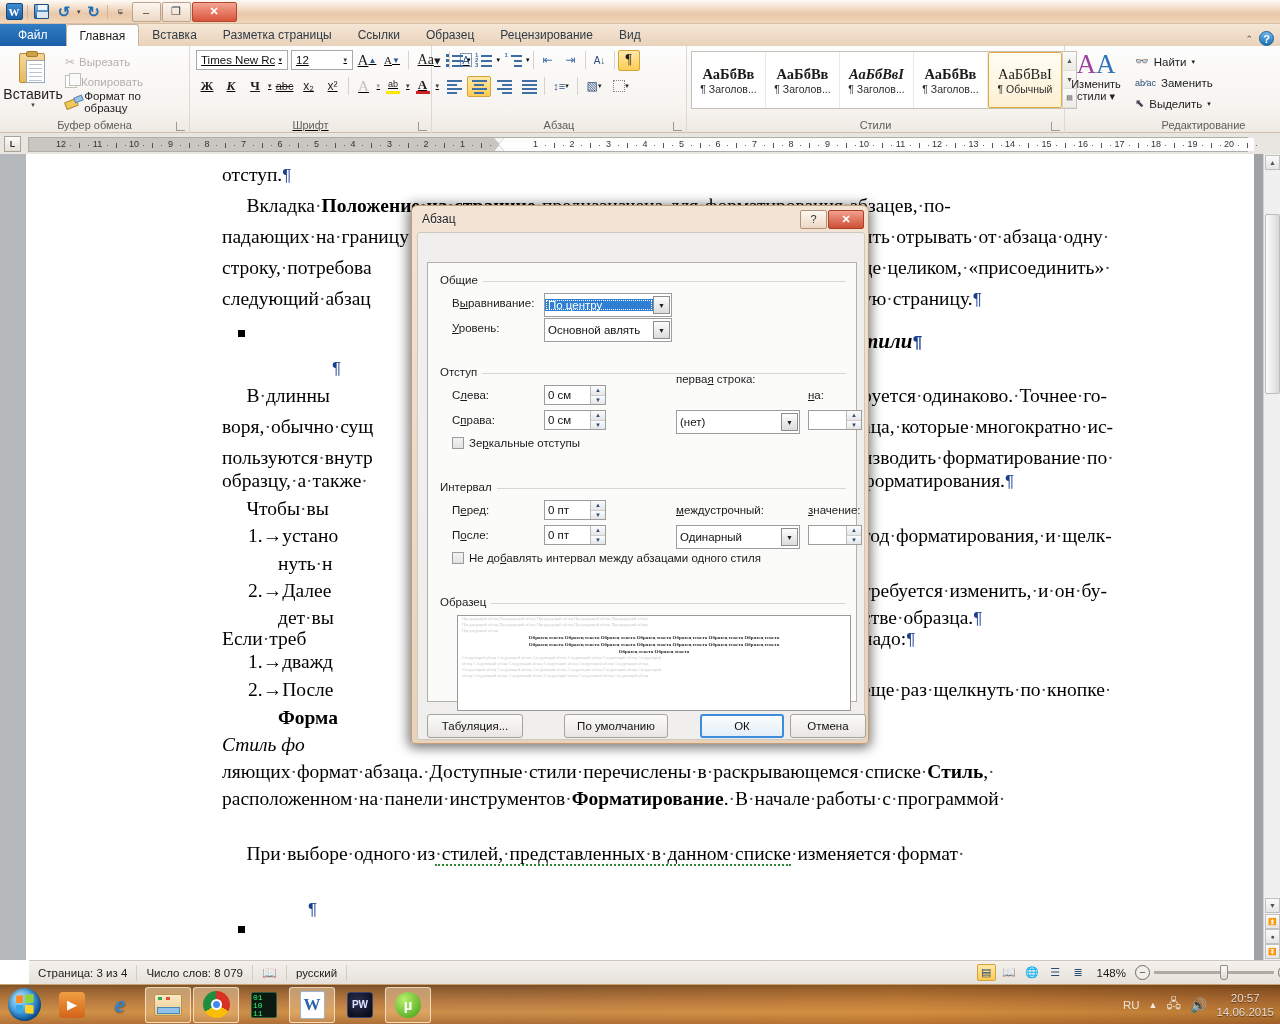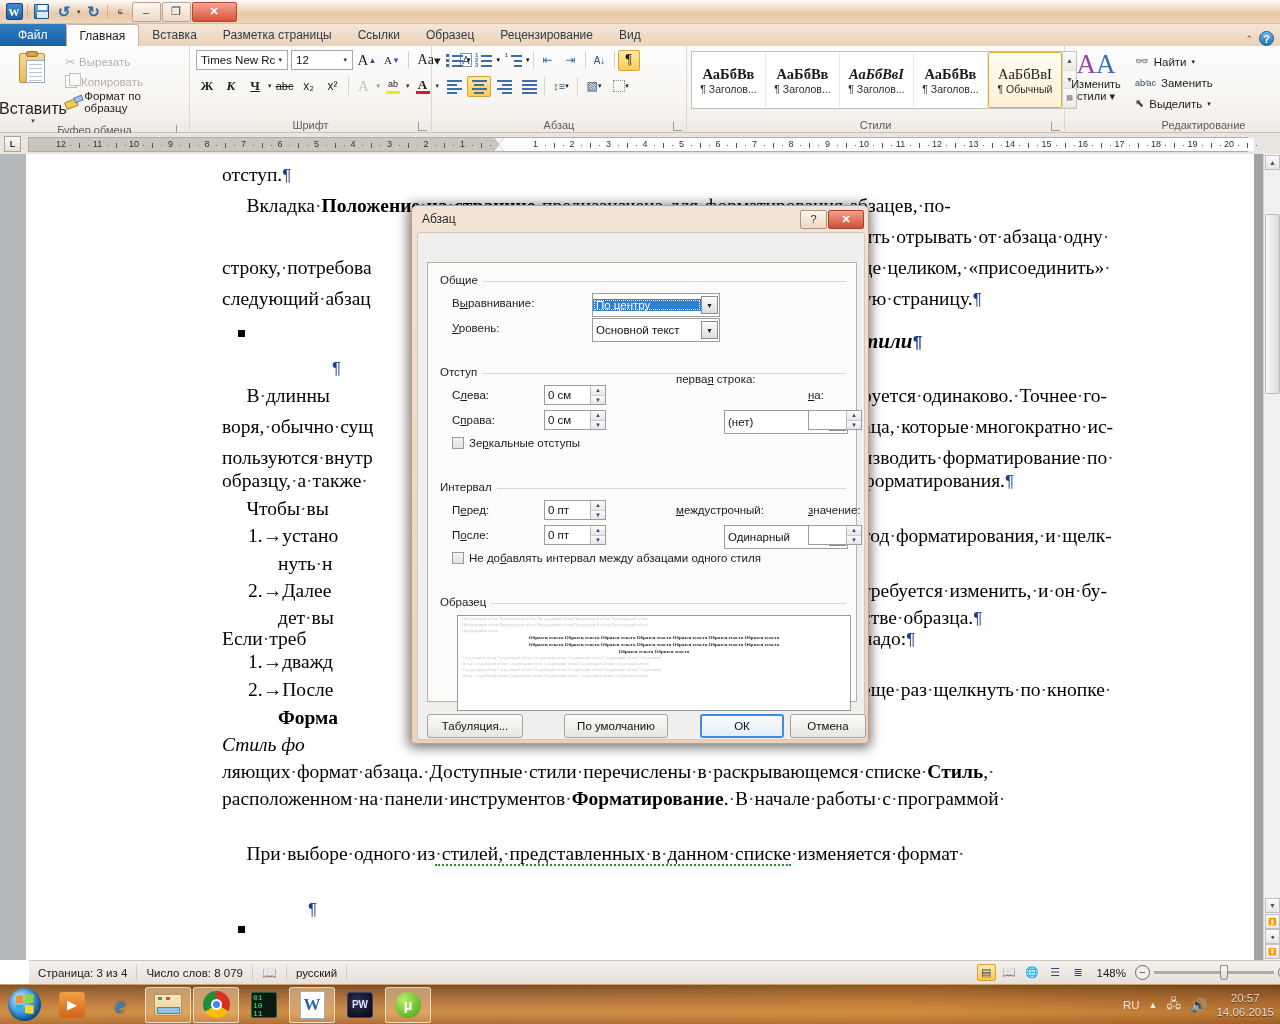--- a/index.html
+++ b/index.html
@@ -88,21 +88,21 @@
   
   .paste-col{ width:58px; display:flex; flex-direction:column; align-items:center; padding-top:2px;}
   .clip-icon{width:32px;height:34px;position:relative;}
   .clip-icon .board{position:absolute;left:2px;top:2px;width:26px;height:30px;
     background:linear-gradient(#f6d79a,#e8b95f);border:1px solid #b98c33;border-radius:2px;}
   .clip-icon .clipt{position:absolute;left:9px;top:0px;width:12px;height:6px;background:#cfa24a;
     border:1px solid #9c7a2e;border-radius:2px;}
   .clip-icon .page{position:absolute;left:9px;top:9px;width:19px;height:23px;background:#fff;
     border:1px solid #9aa8b5;}
   .clip-icon .page i{display:block;height:1px;background:#b9c6d2;margin:3px 2px;}
-  .paste-lbl{font-size:16px;color:#222;margin-top:15px;}
+  .paste-lbl{font-size:14px;color:#222;margin-top:1px;}
   .mini-caret{font-size:7px;color:#444;line-height:6px;}
   .clip-rows{ display:flex; flex-direction:column; gap:1px; padding-top:3px;}
   .crow{ display:flex; align-items:center; gap:4px; height:19px; padding:0 3px;}
   .crow span.t{ font-size:11.5px; color:#b4b0ab;}
   .crow span.t.on{ color:#1e1e1e;}
   .scis{font-size:12px;color:#b9b5b0;}
   .copyic{width:12px;height:13px;border:1px solid #c3bfb9;background:#fff;position:relative;}
   .copyic:after{content:"";position:absolute;left:3px;top:-3px;width:10px;height:11px;border:1px solid #c3bfb9;background:#fafafa;}
   .brushic{width:16px;height:14px;position:relative;}
   .brushic:before{content:"";position:absolute;left:0;top:5px;width:11px;height:6px;
@@ -226,21 +226,21 @@
   .dtab.act{background:#fbfbfa;height:23px;border-color:#aaa59e;}
   .tabpane{position:absolute;left:9px;top:29px;width:430px;height:440px;background:#fbfbfa;
      border:1px solid #b5b0a9;}
 
   .fsgroup{position:absolute;}
   .fstitle{font-size:11.5px;color:#1b1b1b;background:#fbfbfa;padding-right:5px;position:absolute;left:0;top:-7px;}
   .fsline{position:absolute;left:0;right:0;top:0;border-top:1px solid #d9d6d2;}
   .lbl{position:absolute;font-size:11.5px;color:#1b1b1b;white-space:nowrap;}
   .lbl u{text-decoration:underline;}
 
-  .dcombo{position:absolute;height:24px;border:1px solid #9d9d9d;background:#fff;display:flex;align-items:center;margin-left:48px;}
+  .dcombo{position:absolute;height:24px;border:1px solid #9d9d9d;background:#fff;display:flex;align-items:center;}
   .dcombo .val{flex:1;padding:0 3px;font-size:11.5px;color:#111;white-space:nowrap;overflow:hidden;}
   .dcombo.sel .val{background:#2f7fd4;color:#fff;outline:1px dotted #fff;outline-offset:-2px;}
   .dcombo .db{width:17px;height:18px;margin:0 1px 0 0;border:1px solid #8d8d8d;
      background:linear-gradient(#fdfdfd,#dcdcdc);display:flex;align-items:center;justify-content:center;font-size:7px;color:#222;}
 
   .spin{position:absolute;height:20px;border:1px solid #9d9d9d;background:#fff;display:flex;align-items:center;}
   .spin .val{flex:1;padding:0 3px;font-size:11.5px;color:#111;}
   .spin .ar{width:15px;height:18px;border-left:1px solid #bbb;display:flex;flex-direction:column;}
   .spin .ar i{flex:1;display:flex;align-items:center;justify-content:center;font-size:6px;color:#2a4f7d;
      background:linear-gradient(#fcfcfc,#e6e6e6);border-bottom:1px solid #ccc;font-style:normal;}
@@ -372,21 +372,21 @@
           <span class="t on">Формат по образцу</span>
         </div>
       </div>
     </div>
     <div class="glabel">
       <span>Буфер обмена</span>
       <span class="dlgl"></span>
     </div>
   </div>
 
-  <div class="rgroup" style="width:242px;">
+  <div class="rgroup" style="width:242px;text-decoration:underline;">
     <div class="body" style="flex-direction:column;padding-left:6px;">
       <div class="fg-top">
         <div class="combo" style="width:92px;">
           <span class="cv">Times New Rc</span>
           <span class="carr">▾</span>
         </div>
         <div class="combo" style="width:62px;">
           <span class="cv">12</span>
           <span class="carr">▾</span>
         </div>
@@ -809,20 +809,21 @@
     <div class="num" style="top: 781px;">23</div>
     <div class="tk" style="top: 799.25px;"></div>
   </div>
 
 <div id="docarea">
   <div id="docgutter"></div>
   <div id="page">
 
     <div class="doctext" style="left:196px;top:5px;">отступ.<span class="pilc">¶</span></div>
     <div class="doctext" style="left:196px;top:36px;">&nbsp;&nbsp;&nbsp;&nbsp;&nbsp;Вкладка<span class="dot-sp">·</span><span class="b">Положение<span class="dot-sp">·</span>на<span class="dot-sp">·</span>странице</span><span class="dot-sp">·</span>предназначена<span class="dot-sp">·</span>для<span class="dot-sp">·</span>форматирования<span class="dot-sp">·</span>абзацев,<span class="dot-sp">·</span>по-</div>
+    <div class="doctext" style="left:196px;top:67px;">падающих<span class="dot-sp">·</span>на<span class="dot-sp">·</span>границу</div>
     <div class="doctext" style="left:196px;top:98px;">строку,<span class="dot-sp">·</span>потребова</div>
     <div class="doctext" style="left:196px;top:129px;">следующий<span class="dot-sp">·</span>абзац</div>
 
     <div class="sqbullet" style="left:212px;top:176px;"></div>
     <div class="doctext" style="left:306px;top:198px;"><span class="pilc">¶</span></div>
 
     <div class="doctext" style="left:196px;top:226px;">&nbsp;&nbsp;&nbsp;&nbsp;&nbsp;В<span class="dot-sp">·</span>длинны</div>
     <div class="doctext" style="left:196px;top:257px;">воря,<span class="dot-sp">·</span>обычно<span class="dot-sp">·</span>сущ</div>
     <div class="doctext" style="left:196px;top:288px;">пользуются<span class="dot-sp">·</span>внутр</div>
     <div class="doctext" style="left:196px;top:311px;">образцу,<span class="dot-sp">·</span>а<span class="dot-sp">·</span>также<span class="dot-sp">·</span></div>
@@ -888,21 +889,21 @@
       <div class="fsgroup" style="left:12px;top:18px;width:406px;height:64px;">
         <div class="fsline"></div>
         <div class="fstitle">Общие</div>
         <div class="lbl" style="left:12px;top:16px;">В<u>ы</u>равнивание:</div>
         <div class="dcombo sel" style="left:104px;top:12px;width:128px;">
           <span class="val">По центру</span>
           <span class="db">▼</span>
         </div>
         <div class="lbl" style="left:12px;top:41px;"><u>У</u>ровень:</div>
         <div class="dcombo" style="left:104px;top:37px;width:128px;">
-          <span class="val">Основной текст</span>
+          <span class="val">Основной авлять</span>
           <span class="db">▼</span>
         </div>
       </div>
 
       <div class="fsgroup" style="left:12px;top:110px;width:406px;height:88px;">
         <div class="fsline"></div>
         <div class="fstitle">Отступ</div>
 
         <div class="lbl" style="left:12px;top:16px;">С<u>л</u>ева:</div>
         <div class="spin" style="left:104px;top:12px;width:62px;">

